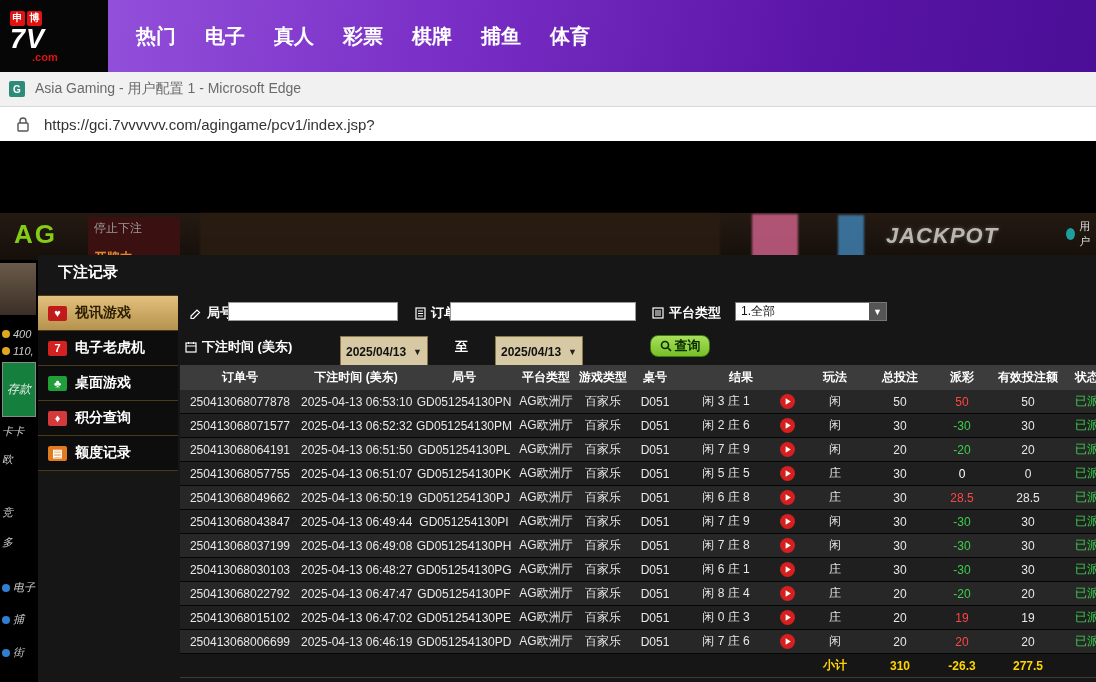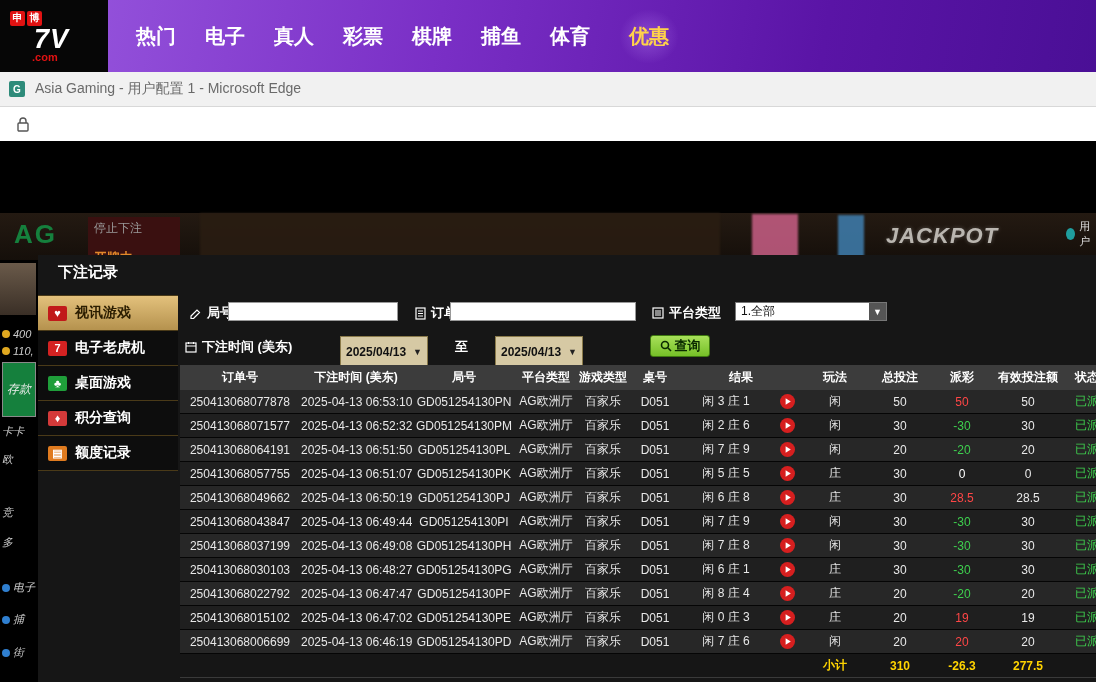--- a/index.html
+++ b/index.html
@@ -5,39 +5,39 @@
   html,body{margin:0;padding:0;}
   .screen{position:relative;width:1096px;height:682px;overflow:hidden;background:#000;
     font-family:"Liberation Sans",sans-serif;-webkit-font-smoothing:antialiased;}
 
   
   .topnav{position:absolute;left:0;top:0;width:1096px;height:72px;
     background:linear-gradient(100deg,#9a5ae0 0%,#7a2fc6 40%,#5a14a6 75%,#4a0f96 100%);display:flex;}
   .logo{width:108px;height:72px;background:#060606;display:flex;flex-direction:column;justify-content:center;padding-left:10px;box-sizing:border-box;cursor:pointer;}
   .logo-badges{display:flex;gap:2px;}
   .logo-badge{width:15px;height:15px;background:#e01212;color:#fff;font-size:10px;font-weight:bold;display:flex;align-items:center;justify-content:center;border-radius:2px;}
-  .logo-brand{color:#fff;font-size:27px;font-weight:900;font-style:italic;line-height:26px;letter-spacing:1px;margin-left:24px;}
+  .logo-brand{color:#fff;font-size:27px;font-weight:900;font-style:italic;line-height:26px;letter-spacing:1px;}
   .logo-dot{color:#e01212;font-size:11px;font-weight:bold;line-height:10px;margin-left:22px;}
   .nav-items{display:flex;align-items:center;gap:29px;padding-left:28px;}
   .nav-item{color:#fff;font-size:20px;font-weight:bold;cursor:pointer;white-space:nowrap;}
   .nav-item.gold{color:#ffd24a;background:radial-gradient(ellipse at center,rgba(200,150,255,.35),transparent 70%);padding:14px 10px;}
 
   
   .titlebar{position:absolute;left:0;top:72px;width:1096px;height:35px;background:#f1f1f1;display:flex;align-items:center;border-bottom:1px solid #d8d8d8;box-sizing:border-box;}
   .favicon{width:16px;height:16px;margin:0 10px 0 9px;background:#2e8b7a;color:#fff;font-size:10px;font-weight:bold;display:flex;align-items:center;justify-content:center;border-radius:2px;}
   .titletext{color:#6a6a6a;font-size:14px;}
   .urlbar{position:absolute;left:0;top:107px;width:1096px;height:34px;background:#ffffff;display:flex;align-items:center;}
   .lock{margin:0 14px 0 16px;display:flex;}
   .urltext{color:#333;font-size:15px;}
 
   
   .backdrop{position:absolute;left:0;top:141px;width:1096px;height:541px;background:#000;}
   .game-strip{position:absolute;left:0;top:72px;width:1096px;height:47px;background:linear-gradient(180deg,#241a12,#150f0a);}
   .bg-rect{position:absolute;filter:blur(1px);opacity:.85;}
-  .ag-mark{position:absolute;left:14px;top:78px;color:#15803d;font-size:26px;font-weight:900;letter-spacing:2px;}
+  .ag-mark{position:absolute;left:14px;top:78px;color:#84cc16;font-size:26px;font-weight:900;letter-spacing:2px;}
   .stop-block{position:absolute;left:88px;top:76px;width:92px;height:42px;background:#3a1010;padding:3px 6px;box-sizing:border-box;}
   .stop-text{color:#9a9a9a;font-size:12px;}
   .deal-text{color:#e2882a;font-size:13px;font-weight:bold;margin-top:12px;}
   .jackpot{position:absolute;left:886px;top:82px;color:#bab6b0;font-size:22px;font-weight:900;font-style:italic;letter-spacing:1px;text-shadow:0 0 4px rgba(255,255,255,.25);}
   .right-rail{position:absolute;left:1066px;top:78px;}
   .right-item{display:flex;align-items:center;gap:4px;margin-bottom:6px;cursor:pointer;}
   .teal-dot{width:12px;height:12px;border-radius:50%;background:#1f9e9e;display:inline-block;}
   .right-item span:last-child{color:#ddd;font-size:11px;}
   .avatar{position:absolute;left:0;top:122px;width:36px;height:52px;background:linear-gradient(180deg,#6a5a4a,#3a2f26);}
   .rail-item{position:absolute;left:2px;display:flex;align-items:center;gap:3px;color:#ccc;font-size:11px;cursor:pointer;white-space:nowrap;font-style:italic;}
@@ -56,21 +56,21 @@
   .side-label{white-space:nowrap;}
 
   
   .f-label{position:absolute;display:flex;align-items:center;gap:5px;color:#fff;font-size:13px;font-weight:bold;white-space:nowrap;}
   .f-input{position:absolute;height:19px;background:#fff;border:1px solid #999;box-sizing:border-box;font-size:12px;padding:0 4px;}
   .f-select{position:absolute;height:19px;background:#fff;border:1px solid #777;box-sizing:border-box;display:flex;align-items:center;cursor:pointer;}
   .f-select .val{flex:1;color:#111;font-size:12px;padding-left:5px;}
   .f-select .arrow{width:17px;height:100%;background:#555;color:#fff;font-size:9px;display:flex;align-items:center;justify-content:center;}
   .f-date{position:absolute;height:19px;width:88px;background:#d6c9a4;border:1px solid #8a7a4a;box-sizing:border-box;display:flex;align-items:center;justify-content:space-between;padding:15px 5px;cursor:pointer;color:#111;font-size:12px;font-weight:bold;}
   .f-date .arrow{font-size:9px;color:#222;}
-  .query-btn{position:absolute;height:22px;width:60px;background:linear-gradient(180deg,#a8e05a,#76c028);border:1px solid #3f7a10;border-radius:3px;display:flex;align-items:center;justify-content:center;gap:3px;color:#0a2a00;font-size:13px;font-weight:bold;cursor:pointer;box-sizing:border-box;}
+  .query-btn{position:absolute;height:22px;width:60px;background:linear-gradient(180deg,#a8e05a,#76c028);border:1px solid #3f7a10;border-radius:8px;display:flex;align-items:center;justify-content:center;gap:3px;color:#0a2a00;font-size:13px;font-weight:bold;cursor:pointer;box-sizing:border-box;}
 
   
   .table-wrap{position:absolute;left:142px;top:110px;width:935px;}
   table{border-collapse:collapse;table-layout:fixed;width:930px;font-size:12px;}
   th{background:#3c3c3c;color:#fff;font-weight:bold;height:23px;white-space:nowrap;overflow:hidden;}
   td{height:21px;text-align:center;color:#e8e8e8;white-space:nowrap;overflow:hidden;border-bottom:1px solid #050505;}
   tr.data-row:nth-child(odd){background:#272727;}
   tr.data-row:nth-child(even){background:#1f1f1f;}
   .play-btn{display:inline-flex;cursor:pointer;vertical-align:middle;}
   .pay-win{color:#ff4646;}
@@ -96,36 +96,36 @@
       <div class="logo-dot">.com</div>
     </div>
     <div class="nav-items">
         <div class="nav-item">热门</div>
         <div class="nav-item">电子</div>
         <div class="nav-item">真人</div>
         <div class="nav-item">彩票</div>
         <div class="nav-item">棋牌</div>
         <div class="nav-item">捕鱼</div>
         <div class="nav-item">体育</div>
-        <div class="nav-item gold">优惠</div>
       </div>
   </div>
 
   <div class="titlebar">
     <span class="favicon">G</span>
     <span class="titletext">Asia Gaming - 用户配置 1 - Microsoft Edge</span>
   </div>
 
   <div class="urlbar">
     <span class="lock">
       <svg width="14" height="16" viewBox="0 0 14 16">
           <rect x="2" y="7" width="10" height="8" rx="1" fill="none" stroke="#555" stroke-width="1.4"></rect>
           <path d="M4 7V5a3 3 0 0 1 6 0v2" fill="none" stroke="#555" stroke-width="1.4"></path>
         </svg>
     </span>
+    <span class="urltext">https://gci.7vvvvvv.com/agingame/pcv1/index.jsp?</span>
   </div>
 
   <div class="backdrop">
     <div class="game-strip">
       <div class="bg-rect" style="left:200px;top:0;width:520px;height:47px;background:#2a1d12;"></div>
       <div class="bg-rect" style="left:752px;top:1px;width:46px;height:44px;background:#c95f86;"></div>
       <div class="bg-rect" style="left:838px;top:2px;width:26px;height:42px;background:#3f7fb0;"></div>
     </div>
     <div class="ag-mark">AG</div>
     <div class="stop-block">

